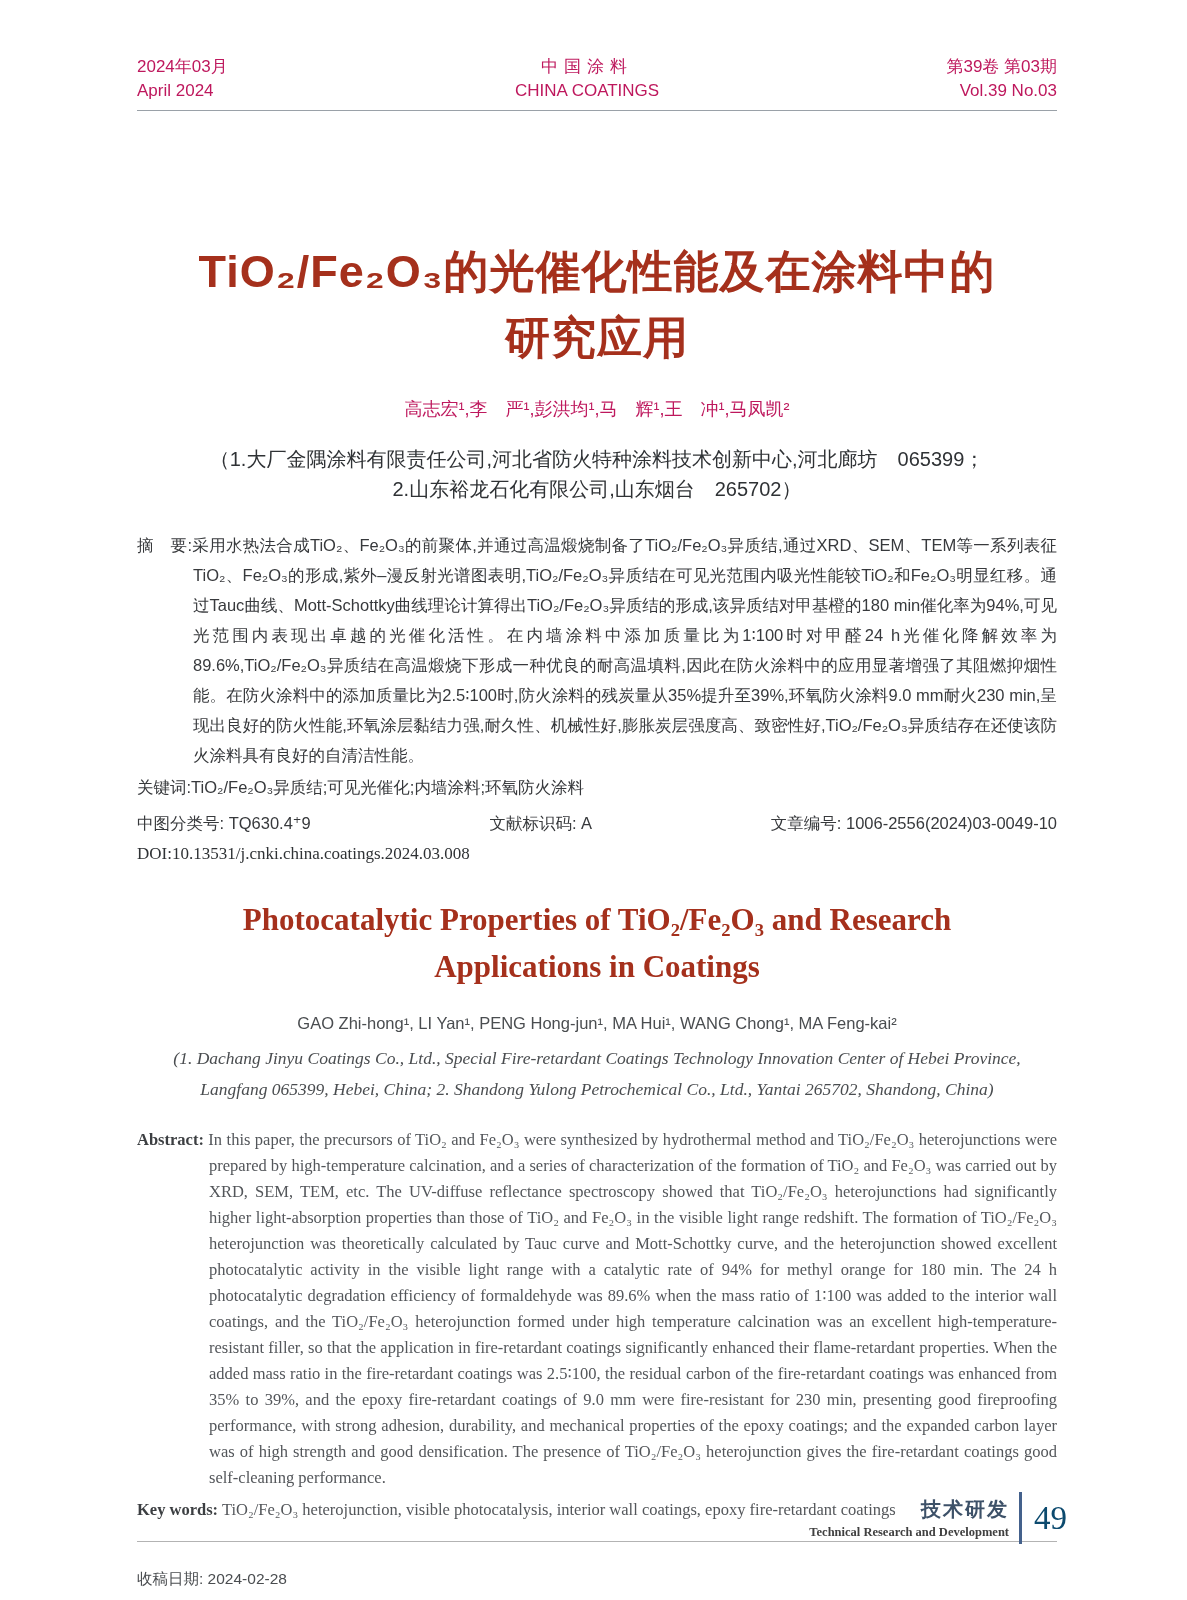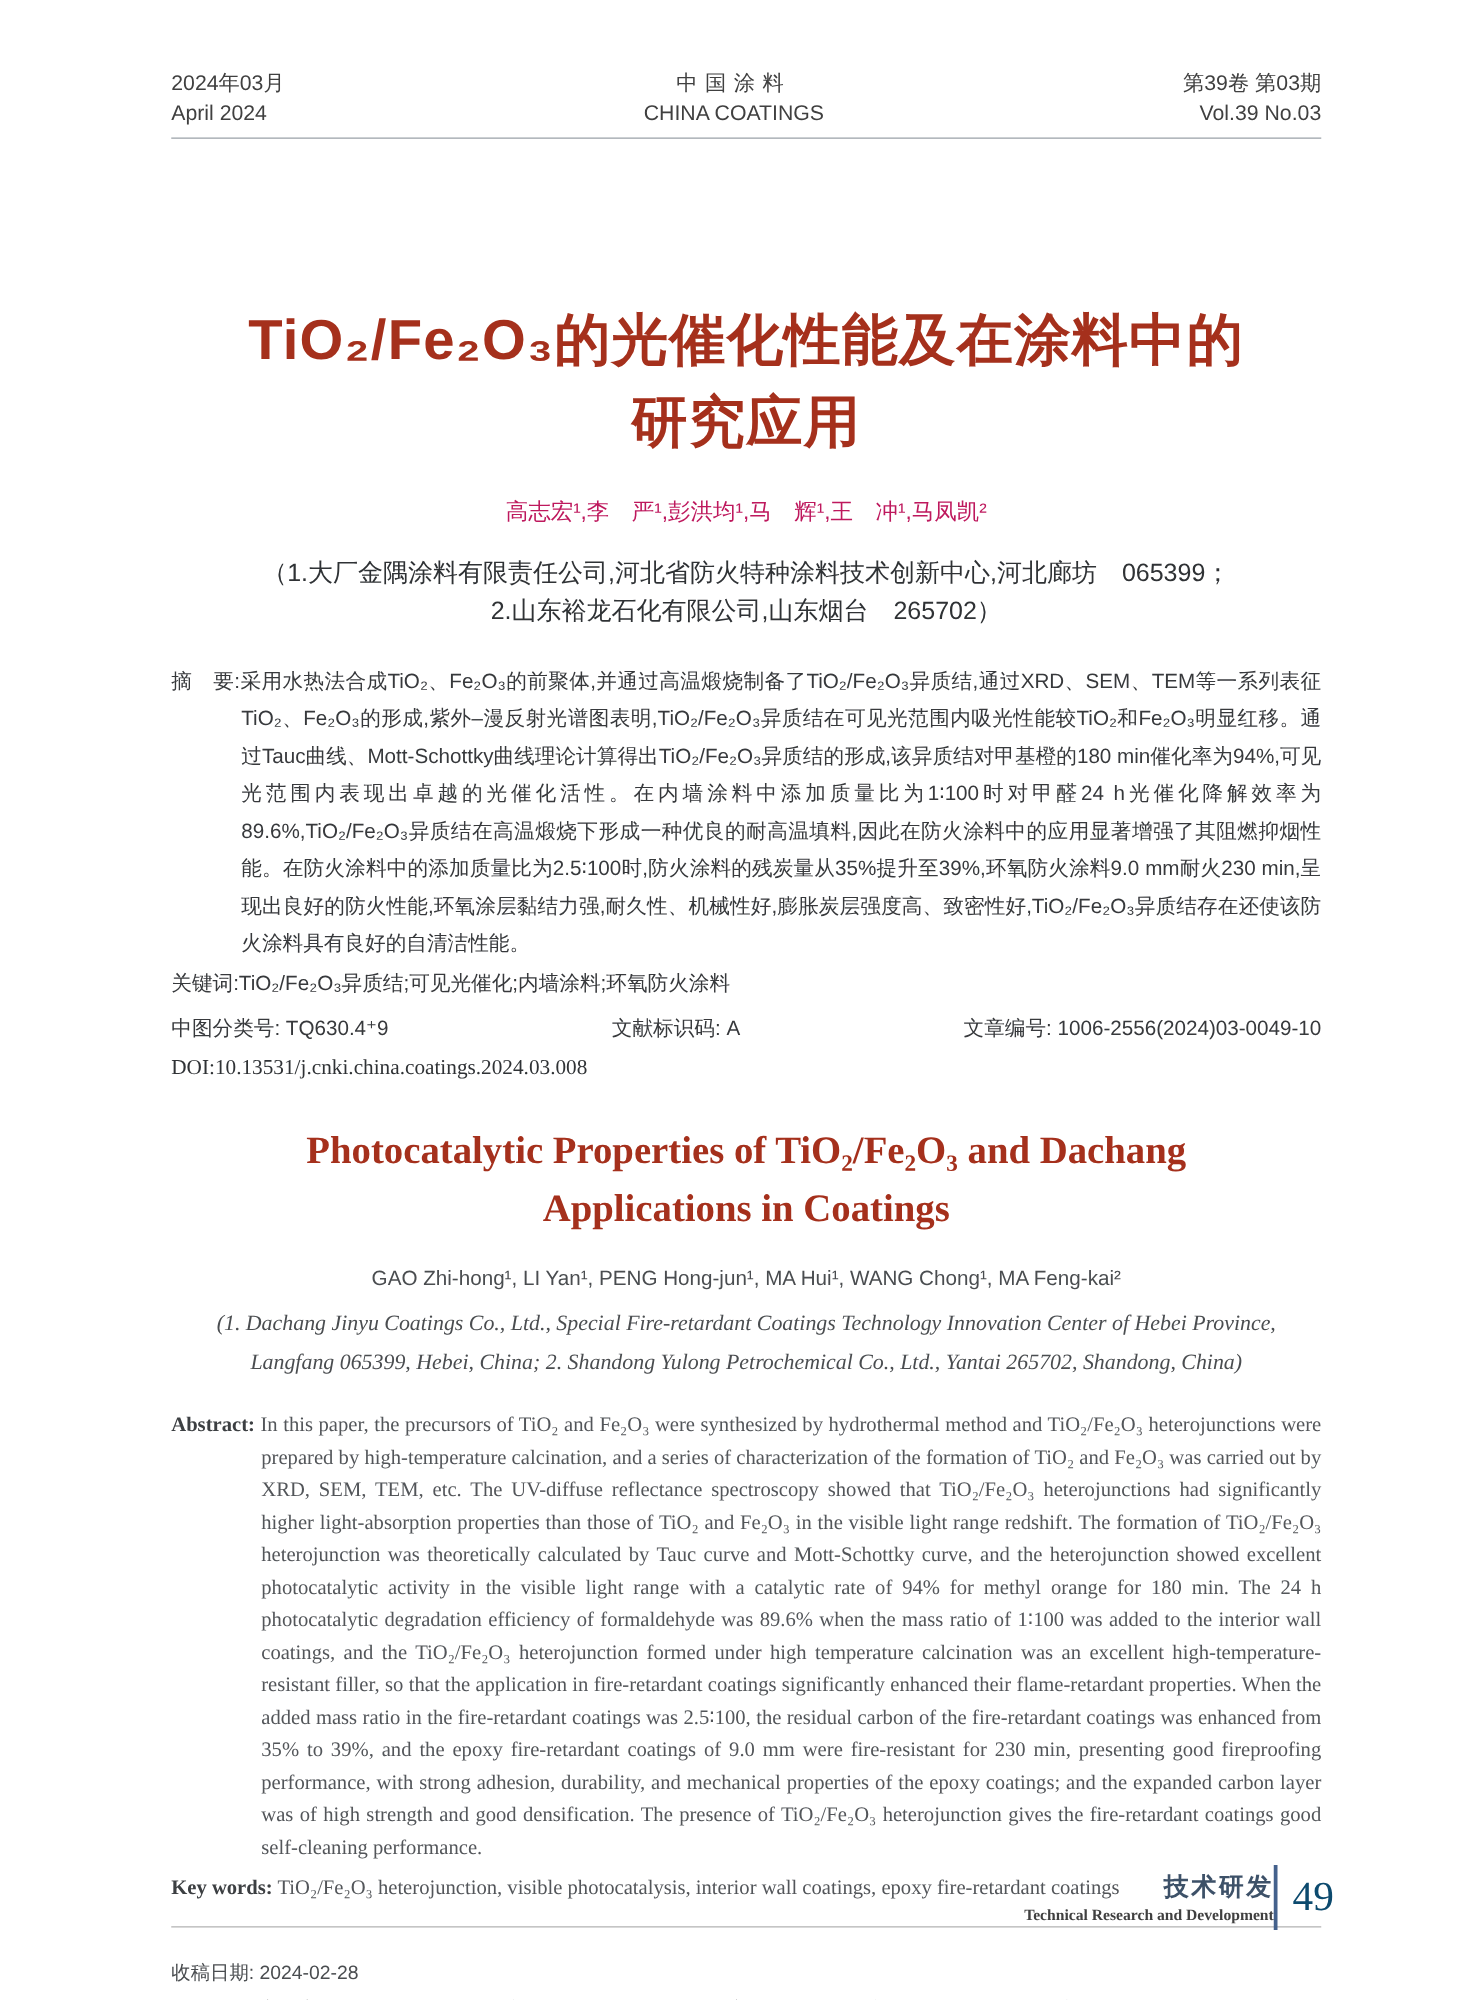--- a/index.html
+++ b/index.html
@@ -9,21 +9,21 @@
     position: relative;
     font-family: "Liberation Sans", "DejaVu Sans", sans-serif;
     color: #37393c;
     overflow: hidden;
   }
   .page { padding: 55px 130px 0 137px; }
 
   
   .jheader {
     display: flex; justify-content: space-between; align-items: flex-end;
-    color: #404040;
+    color: #be185d;
     font-size: 17px; line-height: 24px;
     padding-bottom: 7px;
     border-bottom: 1px solid #9aa1a8;
   }
   .jheader .col { white-space: nowrap; }
   .jheader .center { text-align: center; }
   .jheader .center .cn { letter-spacing: 6px; }
   .jheader .right { text-align: right; }
 
   
@@ -104,21 +104,21 @@
     padding-top: 22px;
     font-size: 15.5px; line-height: 30px;
     color: #4a4d50;
   }
 
   
   .footer-tag {
     position: absolute; right: 120px; top: 1492px;
     display: flex; align-items: center;
   }
-  .ft-left { text-align: right; }
+  .ft-left { text-align: right; padding-right: 10px; }
   .ft-cn { font-size: 20px; font-weight: bold; color: #3d5168; letter-spacing: 2px; }
   .ft-en {
     font-family: "Liberation Serif", "DejaVu Serif", serif;
     font-weight: bold; font-size: 12.5px; color: #404040; margin-top: 2px;
   }
   .ft-bar { width: 3px; height: 52px; background: #44618c; }
   .ft-num {
     font-family: "Liberation Serif", "DejaVu Serif", serif;
     font-size: 33px; color: #0c4a6e; padding-left: 12px;
   }
@@ -159,21 +159,21 @@
   <p class="cn-keywords"><span>关键词:</span><span>TiO₂/Fe₂O₃异质结;可见光催化;内墙涂料;环氧防火涂料</span></p>
 
   <div class="meta-row">
     <span>中图分类号: TQ630.4⁺9</span>
     <span>文献标识码: A</span>
     <span>文章编号: 1006-2556(2024)03-0049-10</span>
   </div>
   <div class="doi-line">DOI:10.13531/j.cnki.china.coatings.2024.03.008</div>
 
   <h2 class="en-title">
-    <div>Photocatalytic Properties of TiO₂/Fe₂O₃ and Dachang</div>
+    <div>Photocatalytic Properties of TiO₂/Fe₂O₃ and Research</div>
     <div>Applications in Coatings</div>
   </h2>
 
   <div class="en-authors">GAO Zhi-hong¹, LI Yan¹, PENG Hong-jun¹, MA Hui¹, WANG Chong¹, MA Feng-kai²</div>
   <div class="en-affil">
     <div>(1. Dachang Jinyu Coatings Co., Ltd., Special Fire-retardant Coatings Technology Innovation Center of Hebei Province,</div>
     <div>Langfang 065399, Hebei, China; 2. Shandong Yulong Petrochemical Co., Ltd., Yantai 265702, Shandong, China)</div>
   </div>
 
   <p class="en-abstract"><span class="lbl">Abstract:</span> <span>In this paper, the precursors of TiO₂ and Fe₂O₃ were synthesized by hydrothermal method and TiO₂/Fe₂O₃ heterojunctions were prepared by high-temperature calcination, and a series of characterization of the formation of TiO₂ and Fe₂O₃ was carried out by XRD, SEM, TEM, etc. The UV-diffuse reflectance spectroscopy showed that TiO₂/Fe₂O₃ heterojunctions had significantly higher light-absorption properties than those of TiO₂ and Fe₂O₃ in the visible light range redshift. The formation of TiO₂/Fe₂O₃ heterojunction was theoretically calculated by Tauc curve and Mott-Schottky curve, and the heterojunction showed excellent photocatalytic activity in the visible light range with a catalytic rate of 94% for methyl orange for 180 min. The 24 h photocatalytic degradation efficiency of formaldehyde was 89.6% when the mass ratio of 1∶100 was added to the interior wall coatings, and the TiO₂/Fe₂O₃ heterojunction formed under high temperature calcination was an excellent high-temperature-resistant filler, so that the application in fire-retardant coatings significantly enhanced their flame-retardant properties. When the added mass ratio in the fire-retardant coatings was 2.5∶100, the residual carbon of the fire-retardant coatings was enhanced from 35% to 39%, and the epoxy fire-retardant coatings of 9.0 mm were fire-resistant for 230 min, presenting good fireproofing performance, with strong adhesion, durability, and mechanical properties of the epoxy coatings; and the expanded carbon layer was of high strength and good densification. The presence of TiO₂/Fe₂O₃ heterojunction gives the fire-retardant coatings good self-cleaning performance.</span></p>

